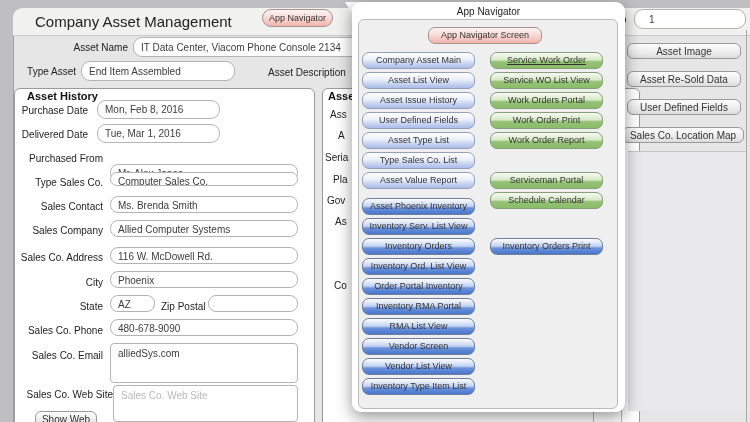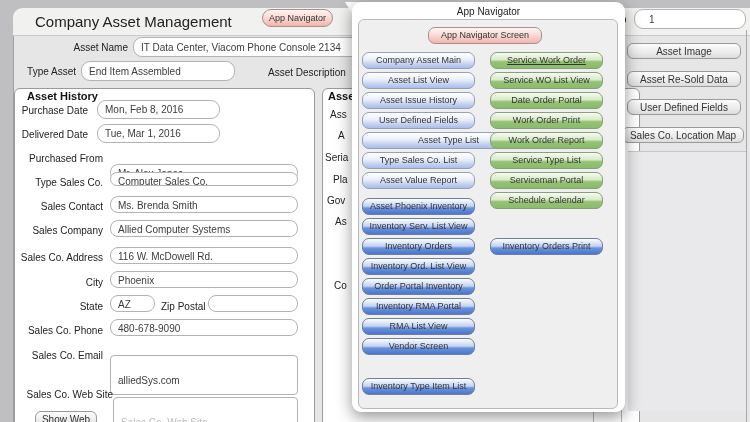--- a/index.html
+++ b/index.html
@@ -8,21 +8,21 @@
   .abs{position:absolute;box-sizing:border-box;}
   
   .win{left:13px;top:8px;width:737px;height:414px;background:#e6e6e7;border-top-left-radius:9px;border-left:1px solid #9f9fa1;border-top:1px solid #9f9fa1;}
   .titlebar{left:13px;top:8px;width:737px;height:28px;background:#f1f1f0;border-bottom:1px solid #c9c9cb;border-top-left-radius:9px;}
   .apptitle{left:35px;top:13px;font-size:15px;color:#2b2b2b;}
   .right-border{left:746px;top:30px;width:1px;height:392px;background:#a9a9ab;}
   
   .lbl{font-size:10px;color:#222;white-space:nowrap;}
   .lbl.r{text-align:right;}
   .fld{background:#fff;border:1px solid #b3b3b3;border-radius:8px;font-size:10px;color:#3c3c3c;line-height:17px;padding-left:7px;white-space:nowrap;overflow:hidden;}
-  .fld.area{border-radius:4px;line-height:13px;padding-top:18px;margin-top:12px;}
+  .fld.area{border-radius:4px;line-height:13px;padding-top:3px;}
   .ph{color:#b9b9b9;}
   .panel{background:#fff;border:1px solid #9a9a9c;border-radius:6px;}
   .ptitle{font-size:11px;font-weight:bold;color:#111;}
   
   .btn{border:1px solid #999;border-radius:7px;font-size:9px;color:#333;text-align:center;cursor:default;white-space:nowrap;overflow:hidden;}
   .b-pink{background:linear-gradient(180deg,#fdf4f2 0%,#f9dcd8 45%,#f2b4ac 100%);border-color:#a89090;}
   .b-blueL{background:linear-gradient(180deg,#ffffff 0%,#e9eef9 45%,#c3d0ef 75%,#aabdea 100%);border-color:#94a0b8;}
   .b-blueD{background:linear-gradient(180deg,#fdfdfe 0%,#c2d2f0 48%,#6b92da 60%,#4a76cc 100%);border-color:#6d7f9e;}
   .b-green{background:linear-gradient(180deg,#f7faf3 0%,#d8eac8 45%,#96c276 58%,#8abc6a 100%);border-color:#85a07a;}
   .b-gray{background:linear-gradient(180deg,#fcfcfc 0%,#ececec 60%,#dcdcdc 100%);border-color:#9a9a9c;border-radius:6px;font-size:10px;color:#333;}
@@ -120,36 +120,36 @@
   <div class="abs dlg"></div>
   <div class="abs dlg-title">App Navigator</div>
   <div class="abs dlg-inner"></div>
 
   <div class="btn b-pink nav-btn" style="left:428px;top:27px;width:112px;">App Navigator Screen</div>
 
   <div class="btn b-blueL nav-btn" style="left:362px;top:52px;">Company Asset Main</div>
   <div class="btn b-blueL nav-btn" style="left:362px;top:72px;">Asset List View</div>
   <div class="btn b-blueL nav-btn" style="left:362px;top:92px;">Asset Issue History</div>
   <div class="btn b-blueL nav-btn" style="left:362px;top:112px;">User Defined Fields</div>
-  <div class="btn b-blueL nav-btn" style="left:362px;top:132px;padding-left:30px;">Asset Type List</div>
+  <div class="btn b-blueL nav-btn" style="left:362px;top:132px;">Asset Type List</div>
   <div class="btn b-blueL nav-btn" style="left:362px;top:152px;">Type Sales Co. List</div>
   <div class="btn b-blueL nav-btn" style="left:362px;top:172px;">Asset Value Report</div>
   <div class="btn b-blueD nav-btn" style="left:362px;top:198px;">Asset Phoenix Inventory</div>
   <div class="btn b-blueD nav-btn" style="left:362px;top:218px;">Inventory Serv. List View</div>
   <div class="btn b-blueD nav-btn" style="left:362px;top:258px;">Inventory Ord. List View</div>
   <div class="btn b-blueD nav-btn" style="left:362px;top:238px;">Inventory Orders</div>
   <div class="btn b-blueD nav-btn" style="left:362px;top:278px;">Order Portal Inventory</div>
   <div class="btn b-blueD nav-btn" style="left:362px;top:298px;">Inventory RMA Portal</div>
   <div class="btn b-blueD nav-btn" style="left:362px;top:318px;">RMA List View</div>
   <div class="btn b-blueD nav-btn" style="left:362px;top:338px;">Vendor Screen</div>
+  <div class="btn b-blueD nav-btn" style="left:362px;top:358px;">Vendor List View</div>
   <div class="btn b-blueD nav-btn" style="left:362px;top:378px;">Inventory Type Item List</div>
 
   <div class="btn b-green nav-btn" style="left:490px;top:52px;text-decoration:underline;">Service Work Order</div>
   <div class="btn b-green nav-btn" style="left:490px;top:72px;">Service WO List View</div>
-  <div class="btn b-green nav-btn" style="left:490px;top:92px;">Date Order Portal</div>
+  <div class="btn b-green nav-btn" style="left:490px;top:92px;">Work Orders Portal</div>
   <div class="btn b-green nav-btn" style="left:490px;top:132px;">Work Order Report</div>
   <div class="btn b-green nav-btn" style="left:490px;top:112px;">Work Order Print</div>
-  <div class="btn b-green nav-btn" style="left:490px;top:152px;">Service Type List</div>
   <div class="btn b-green nav-btn" style="left:490px;top:172px;">Serviceman Portal</div>
   <div class="btn b-green nav-btn" style="left:490px;top:192px;">Schedule Calendar</div>
   <div class="btn b-blueD nav-btn" style="left:490px;top:238px;">Inventory Orders Print</div>
 
 </div>
 
 </body></html>

